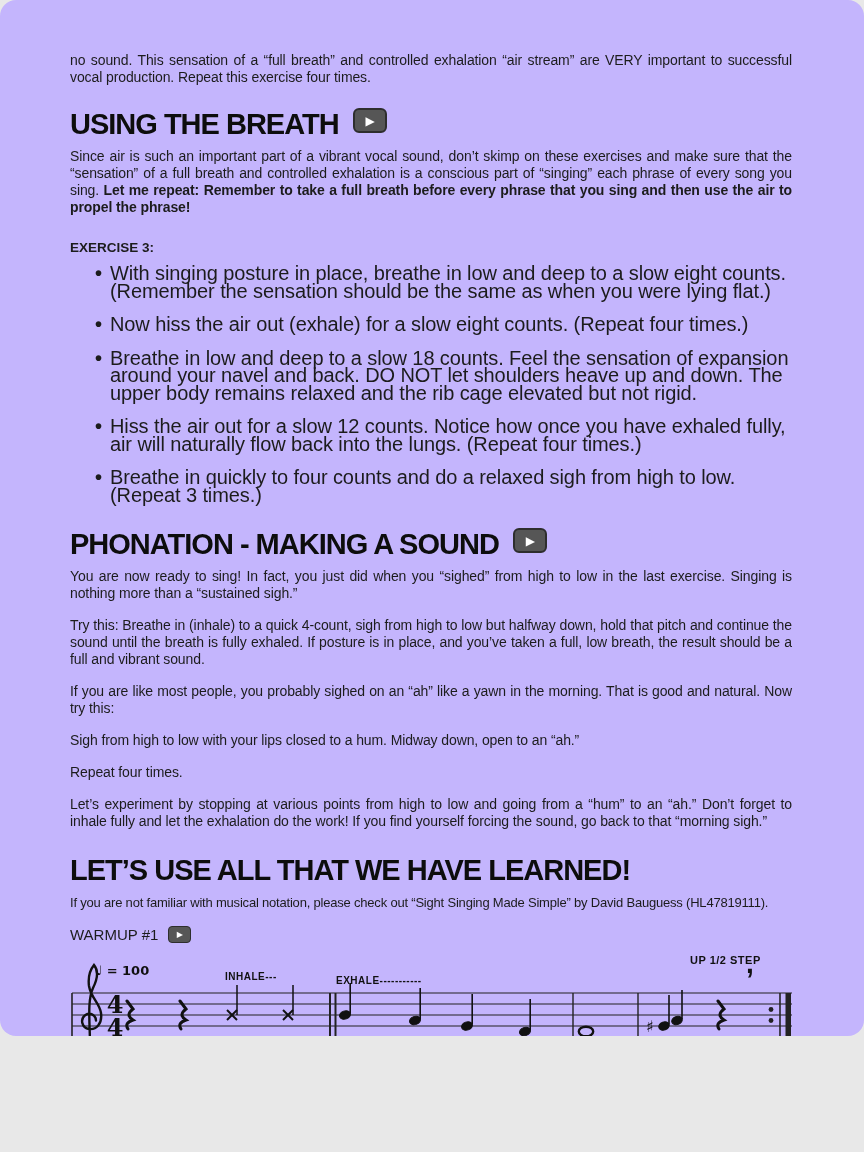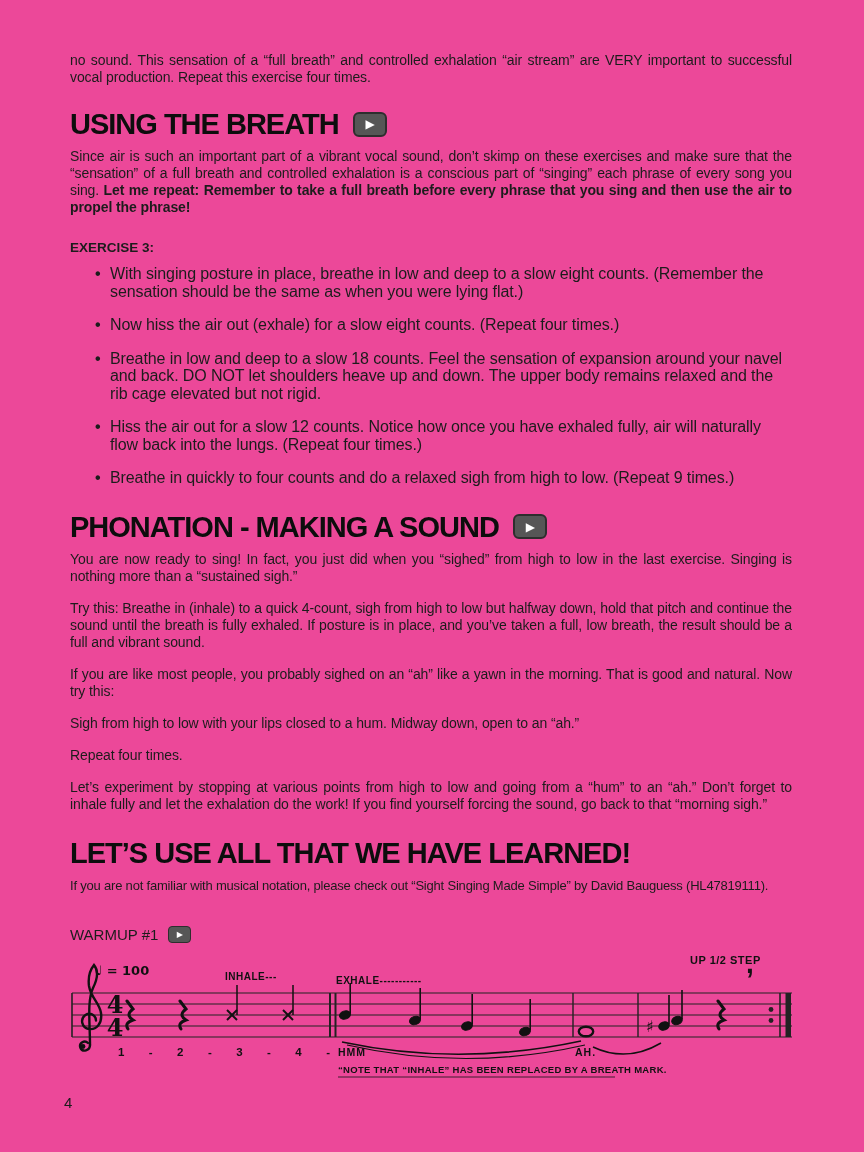--- a/index.html
+++ b/index.html
@@ -1,40 +1,41 @@
 <!DOCTYPE html>
 <html><head>
 <meta charset="utf-8">
 <style>
   html,body{margin:0;padding:0;background:#e8e8e8;}
   .page{
     position:relative;
-    width:864px;height:1152px;
-    background:#ec4899;
+    width:864px;height:1036px;
+    background:#c4b5fd;
     font-family:"Liberation Sans","DejaVu Sans",sans-serif;
     color:#1c1c1c;
     overflow:hidden;
+    border-radius:16px;
   }
   .content{
     position:absolute;
     left:70px;top:0;
     width:722px;
     padding-top:44px;
   }
   .body{
     margin:8px 0 0;
     font-size:14px;
     line-height:17px;
     letter-spacing:-0.1px;
   }
   .justify{text-align:justify;}
   .gap{margin-top:15px;}
   .fit-line{white-space:nowrap;font-size:13px;letter-spacing:-0.2px;margin-top:8px;}
   .heading{
-    display:flex;align-items:center;gap:14px;
+    display:flex;align-items:flex-start;gap:14px;
     margin:22px 0 6px;
     font-size:29px;
     font-weight:700;
     letter-spacing:-1px;
     color:#0d0d0d;
     line-height:32px;
   }
   .heading.mt20{margin-top:24px;}
   .exercise-label{
     margin:24px 0 0;
@@ -43,21 +44,21 @@
   }
   ul.bullets{
     list-style:none;
     margin:10px 0 0;
     padding:0;
   }
   ul.bullets li{
     position:relative;
     margin:0 0 16px 25px;
     padding-left:15px;
-    font-size:16px;
+    font-size:20px;
     line-height:17.5px;
     letter-spacing:-0.1px;
   }
   ul.bullets li::before{
     content:"\2022";
     position:absolute;
     left:0;top:0;
     font-weight:700;
   }
   .video-icon{
@@ -112,21 +113,21 @@
 
     <p class="body justify"><span>Since air is such an important part of a vibrant vocal sound, don’t skimp on these exercises and make sure that the “sensation” of a full breath and controlled exhalation is a conscious part of “singing” each phrase of every song you sing.</span><strong> Let me repeat: Remember to take a full breath before every phrase that you sing and then use the air to propel the phrase!</strong></p>
 
     <p class="exercise-label">EXERCISE 3:</p>
 
     <ul class="bullets">
       <li>With singing posture in place, breathe in low and deep to a slow eight counts. (Remember the sensation should be the same as when you were lying flat.)</li>
       <li>Now hiss the air out (exhale) for a slow eight counts. (Repeat four times.)</li>
       <li>Breathe in low and deep to a slow 18 counts. Feel the sensation of expansion around your navel and back. DO NOT let shoulders heave up and down. The upper body remains relaxed and the rib cage elevated but not rigid.</li>
       <li>Hiss the air out for a slow 12 counts. Notice how once you have exhaled fully, air will naturally flow back into the lungs. (Repeat four times.)</li>
-      <li>Breathe in quickly to four counts and do a relaxed sigh from high to low. (Repeat 9 times.)</li>
+      <li>Breathe in quickly to four counts and do a relaxed sigh from high to low. (Repeat 3 times.)</li>
     </ul>
 
     <h1 class="heading mt20">
       <span>PHONATION - MAKING A SOUND</span>
       <span class="video-icon">
           <span class="tri">▶</span>
         </span>
     </h1>
 
     <p class="body justify">You are now ready to sing! In fact, you just did when you “sighed” from high to low in the last exercise.  Singing is nothing more than a “sustained sigh.”</p>

